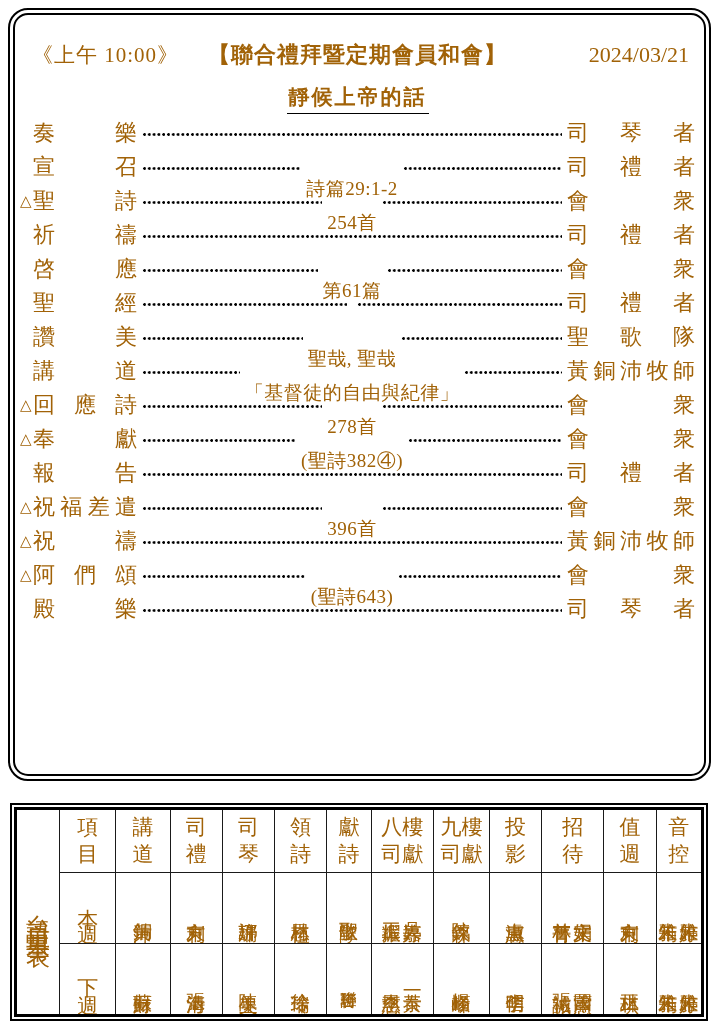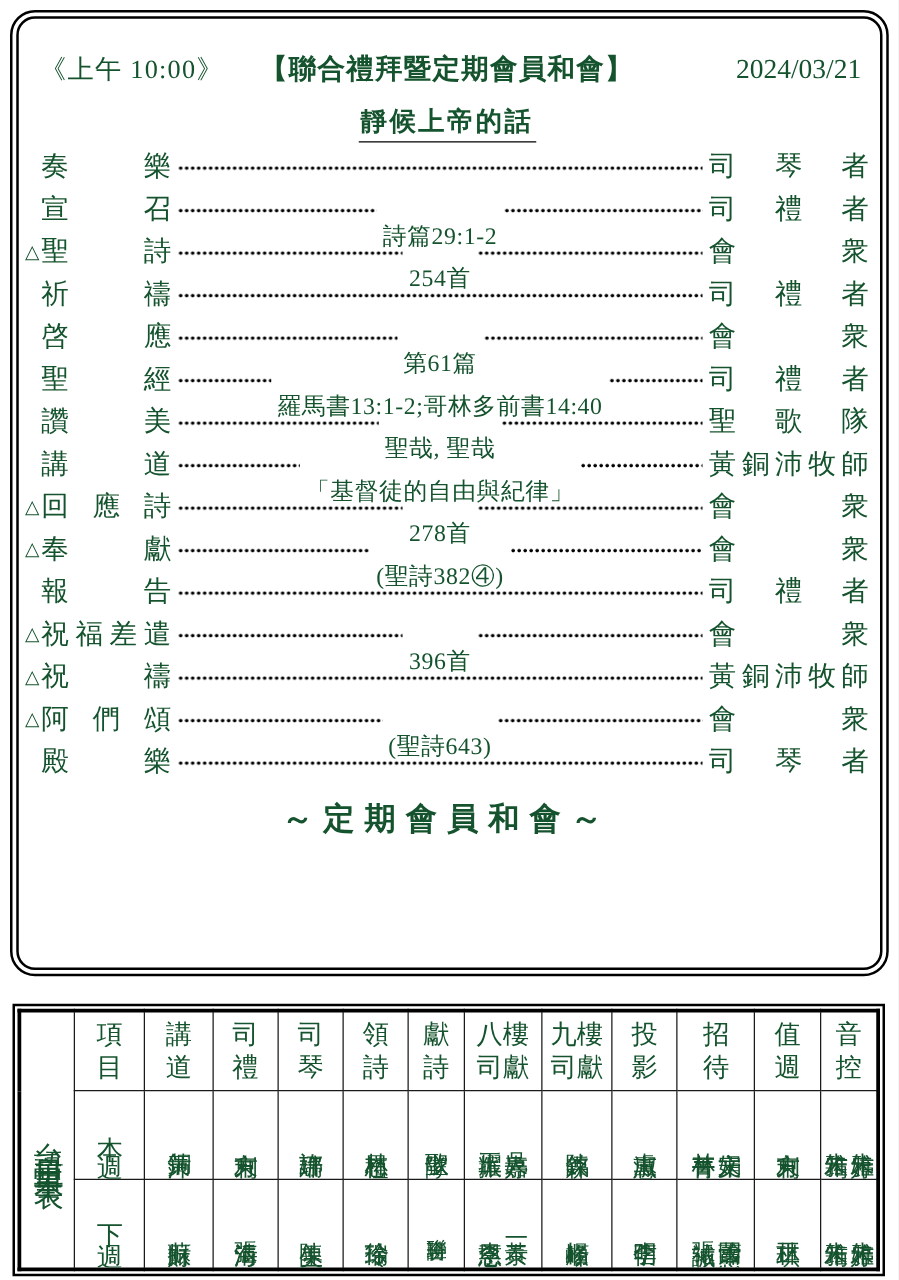--- a/index.html
+++ b/index.html
@@ -1,21 +1,21 @@
 <!DOCTYPE html>
 <html><head>
 <meta charset="utf-8">
 <style>
   html,body{margin:0;padding:0;background:#e8e8e8;}
   .page{
     position:relative;
     width:719px;height:1024px;
     background:#ffffff;
     font-family:"Liberation Serif","DejaVu Serif",serif;
-    color:#14532d;
+    color:#a16207;
     overflow:hidden;
   }
   
   .box-outer{
     position:absolute;left:8px;top:8px;width:703px;height:773px;
     border:2px solid #000;border-radius:20px;
     padding:3px;box-sizing:border-box;
   }
   .box-inner{
     width:100%;height:100%;
@@ -177,21 +177,20 @@
               <span>衆</span>
             </span>
           </div>
           <div class="lit-item">
             <span class="prefix"></span>
             <span class="lit-label">
               <span>聖</span>
               <span>經</span>
             </span>
             <span class="dots"></span>
-            <span class="detail">羅馬書13:1-2;哥林多前書14:40</span>
             <span class="dots"></span>
             <span class="role">
               <span>司</span>
               <span>禮</span>
               <span>者</span>
             </span>
           </div>
           <div class="lit-item">
             <span class="prefix"></span>
             <span class="lit-label">
@@ -320,21 +319,20 @@
             </span>
             <span class="dots"></span>
             <span class="role">
               <span>司</span>
               <span>琴</span>
               <span>者</span>
             </span>
           </div>
         </div>
 
-      <div class="meeting-footer">～定期會員和會～</div>
 
     </div>
   </div>
 
   <div class="table-outer">
     <table class="duty">
       <colgroup id="duty-cols">
           <col style="width: 44px;">
           <col style="width: 56px;">
           <col style="width: 54px;">

